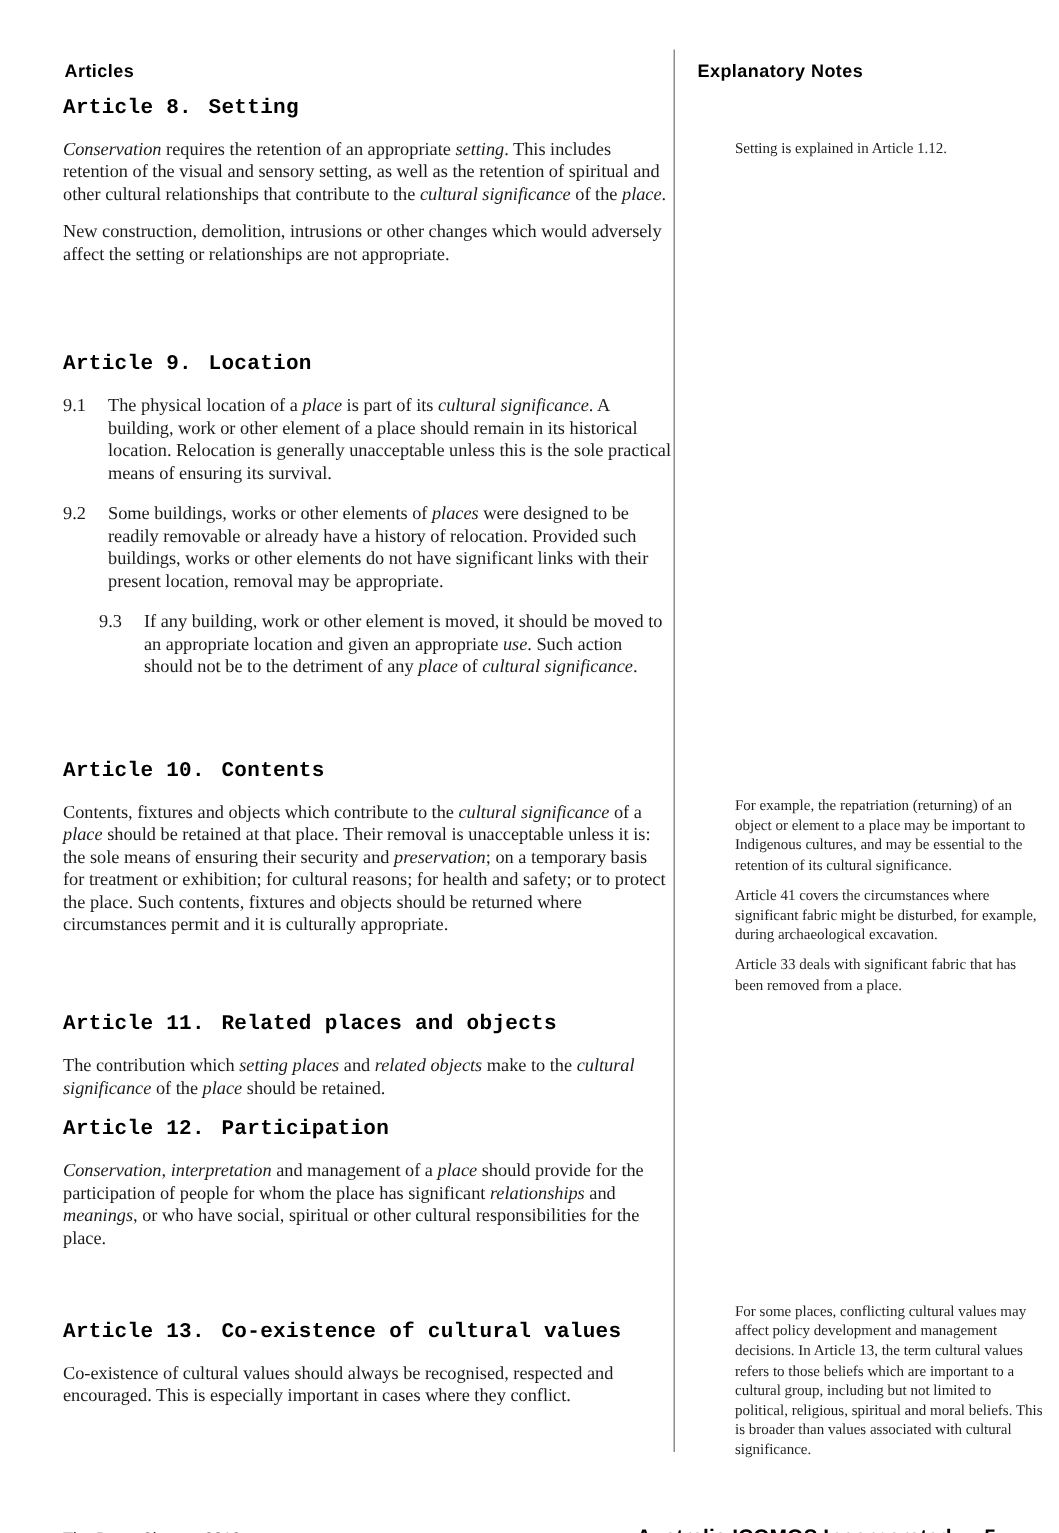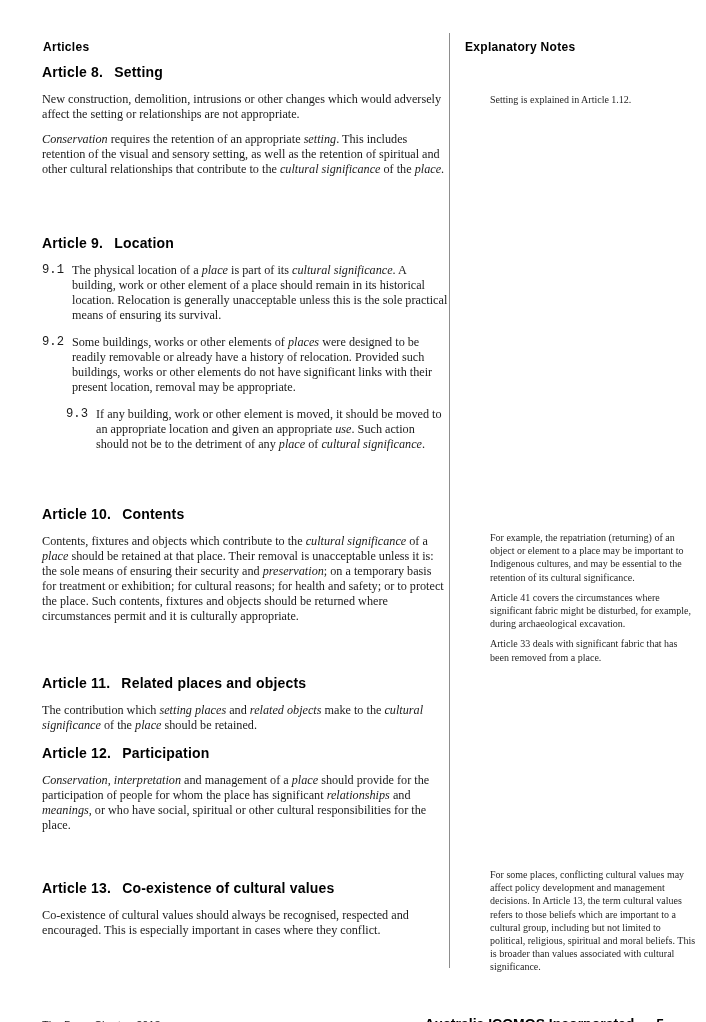--- a/index.html
+++ b/index.html
@@ -39,36 +39,36 @@
   
   .article {
     position: absolute;
     left: 42px;
     width: 406px;
     font-size: 12.2px;
     line-height: 15px;
   }
   .article h2 {
     margin: 0 0 12px 0;
-    font-family: Liberation Sans, sans-serif;
+    font-family: Liberation Mono, monospace;
     font-weight: bold;
     font-size: 14px;
     line-height: 16px;
     letter-spacing: 0.2px;
     color: #000;
     white-space: nowrap;
   }
   .article h2 .h-title { margin-left: 11px; }
   .article p { margin: 0 0 10px 0; }
   .article p:last-child { margin-bottom: 0; }
 
   
   .clause { display: flex; margin: 0 0 12px 0; }
   .clause:last-child { margin-bottom: 0; margin-left: 24px; }
-  .clause .c-num { width: 30px; flex: 0 0 30px; font-family: Liberation Mono, monospace; }
+  .clause .c-num { width: 30px; flex: 0 0 30px; }
   .clause .c-text { flex: 1; }
 
   
   .note-block {
     position: absolute;
     left: 490px;
     width: 208px;
     font-size: 10px;
     line-height: 13.2px;
     color: #1f1f1f;
@@ -97,22 +97,22 @@
 
 <div class="page">
 
   <div class="section-label label-left">Articles</div>
   <div class="section-label label-right">Explanatory Notes</div>
 
   <div class="divider"></div>
 
   <div class="article" style="top:64px">
     <h2><span class="h-num">Article 8.</span><span class="h-title">Setting</span></h2>
+    <p><i>Conservation</i> requires the retention of an appropriate <i>setting</i>. This includes retention of the visual and sensory setting, as well as the retention of spiritual and other cultural relationships that contribute to the <i>cultural significance</i> of the <i>place</i>.</p>
     <p>New construction, demolition, intrusions or other changes which would adversely affect the setting or relationships are not appropriate.</p>
-    <p><i>Conservation</i> requires the retention of an appropriate <i>setting</i>. This includes retention of the visual and sensory setting, as well as the retention of spiritual and other cultural relationships that contribute to the <i>cultural significance</i> of the <i>place</i>.</p>
   </div>
 
   <div class="article" style="top:235px">
     <h2><span class="h-num">Article 9.</span><span class="h-title">Location</span></h2>
     <div class="clause">
       <span class="c-num">9.1</span>
       <div class="c-text">The physical location of a <i>place</i> is part of its <i>cultural significance</i>. A building, work or other element of a place should remain in its historical location. Relocation is generally unacceptable unless this is the sole practical means of ensuring its survival.</div>
     </div>
     <div class="clause">
       <span class="c-num">9.2</span>

